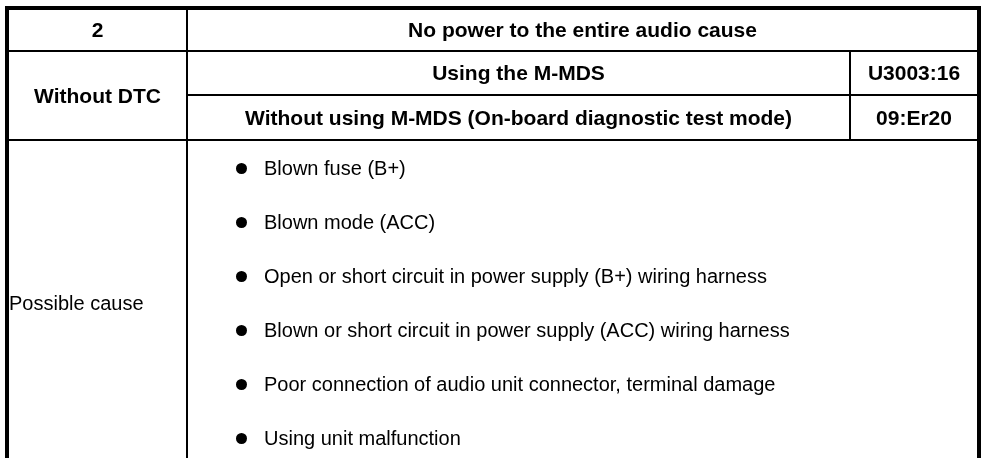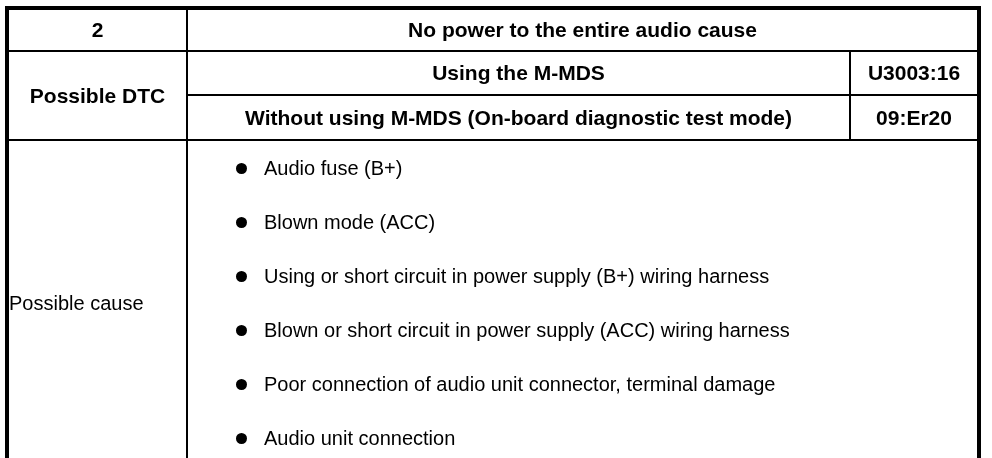--- a/index.html
+++ b/index.html
@@ -72,53 +72,53 @@
     <col class="c1">
     <col class="c2">
     <col class="c3">
   </colgroup>
   <tbody>
     <tr class="r1">
       <td class="bold center">2</td>
       <td colspan="2" class="bold center">No power to the entire audio cause</td>
     </tr>
     <tr class="r2">
-      <td rowspan="2" class="bold center">Possible DTC</td>
+      <td rowspan="2" class="bold center">Without DTC</td>
       <td class="bold center">Using the M-MDS</td>
       <td class="bold center">U3003:16</td>
     </tr>
     <tr class="r3">
       <td class="bold center">Without using M-MDS (On-board diagnostic test mode)</td>
       <td class="bold center">09:Er20</td>
     </tr>
     <tr class="r4">
       <td class="cause-label">Possible cause</td>
       <td colspan="2">
         <ul class="cause-list">
           <li>
             <span class="dot"></span>
-            <span>Audio fuse (B+)</span>
+            <span>Blown fuse (B+)</span>
           </li>
           <li>
             <span class="dot"></span>
             <span>Blown mode (ACC)</span>
           </li>
           <li>
             <span class="dot"></span>
-            <span>Using or short circuit in power supply (B+) wiring harness</span>
+            <span>Open or short circuit in power supply (B+) wiring harness</span>
           </li>
           <li>
             <span class="dot"></span>
             <span>Blown or short circuit in power supply (ACC) wiring harness</span>
           </li>
           <li>
             <span class="dot"></span>
             <span>Poor connection of audio unit connector, terminal damage</span>
           </li>
           <li>
             <span class="dot"></span>
-            <span>Audio unit connection</span>
+            <span>Using unit malfunction</span>
           </li>
         </ul>
       </td>
     </tr>
   </tbody>
 </table>
 
 </body></html>

